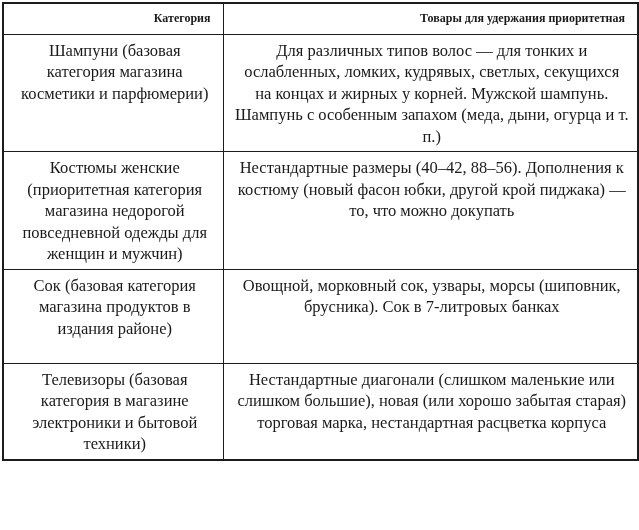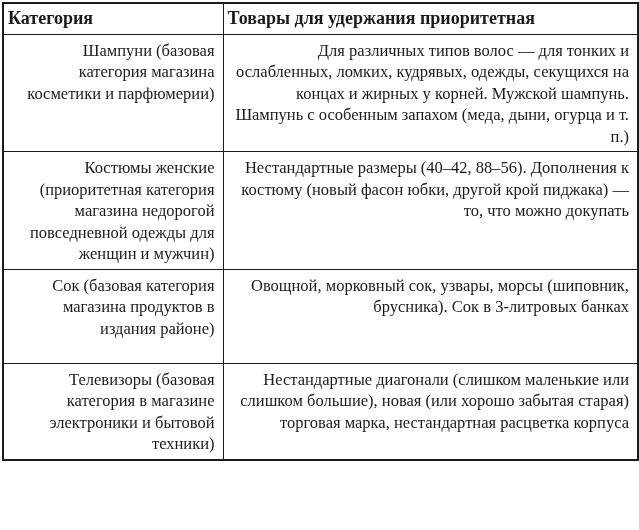--- a/index.html
+++ b/index.html
@@ -19,33 +19,33 @@
     margin: 2px auto 0 2px;
     border: 2px solid #1c1c1c;
   }
   col.col-category { width: 220px; }
   col.col-products { width: 415px; }
   th, td {
     border: 1px solid #1c1c1c;
     box-sizing: border-box;
   }
   th {
-    font-size: 18px;
+    font-size: 12px;
     font-weight: bold;
-    text-align: left;
+    text-align: right;
     vertical-align: middle;
     height: 31px;
-    padding: 4px 4px;
+    padding: 4px 12px;
   }
   td {
     font-size: 16.5px;
     line-height: 21.5px;
     vertical-align: top;
     padding: 5px 8px 4px 11px;
-    text-align: right;
+    text-align: center;
     hyphens: auto;
     overflow-wrap: break-word;
   }
   tbody tr:nth-child(1) td { height: 114px; }
   tbody tr:nth-child(2) td { height: 114px; margin-left: 36px; }
   tbody tr:nth-child(3) td { height: 94px; }
   tbody tr:nth-child(4) td { height: 71px; }
   tbody tr:nth-child(5) td { height: 96px; }
 </style>
 </head>
@@ -58,28 +58,28 @@
   </colgroup>
   <thead>
     <tr>
       <th>Категория</th>
       <th>Товары для удержания приоритетная</th>
     </tr>
   </thead>
   <tbody>
     <tr>
       <td>Шампуни (базовая категория магазина косметики и парфюмерии)</td>
-      <td>Для различных типов волос — для тонких и ослабленных, ломких, кудрявых, одежды, секущихся на концах и жирных у корней. Мужской шампунь. Шампунь с особенным запахом (меда, дыни, огурца и т. п.)</td>
+      <td>Для различных типов волос — для тонких и ослабленных, ломких, кудрявых, светлых, секущихся на концах и жирных у корней. Мужской шампунь. Шампунь с особенным запахом (меда, дыни, огурца и т. п.)</td>
     </tr>
     <tr>
       <td>Костюмы женские (приоритетная категория магазина недорогой повседневной одежды для женщин и мужчин)</td>
       <td>Нестандартные размеры (40–42, 88–56). Дополнения к костюму (новый фасон юбки, другой крой пиджака) — то, что можно докупать</td>
     </tr>
     <tr>
       <td>Сок (базовая категория магазина продуктов в издания районе)</td>
-      <td>Овощной, морковный сок, узвары, морсы (шиповник, брусника). Сок в 3-литровых банках</td>
+      <td>Овощной, морковный сок, узвары, морсы (шиповник, брусника). Сок в 7-литровых банках</td>
     </tr>
     <tr>
       <td>Телевизоры (базовая категория в магазине электроники и бытовой техники)</td>
       <td>Нестандартные диагонали (слишком маленькие или слишком большие), новая (или хорошо забытая старая) торговая марка, нестандартная расцветка корпуса</td>
     </tr>
   </tbody>
 </table>
 
 </body></html>

